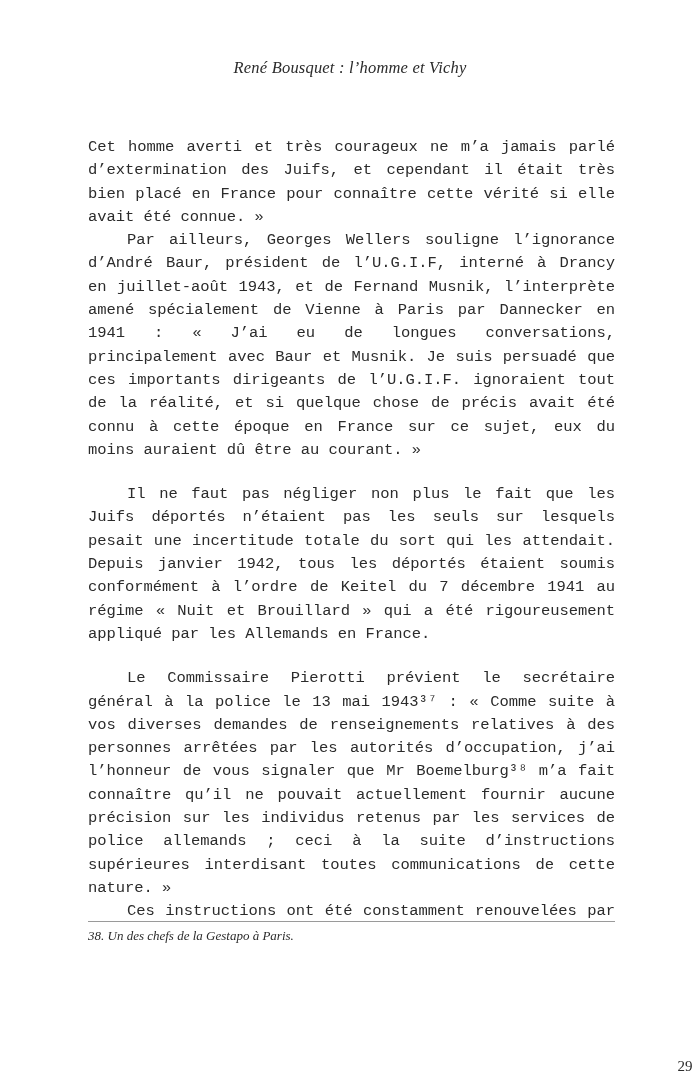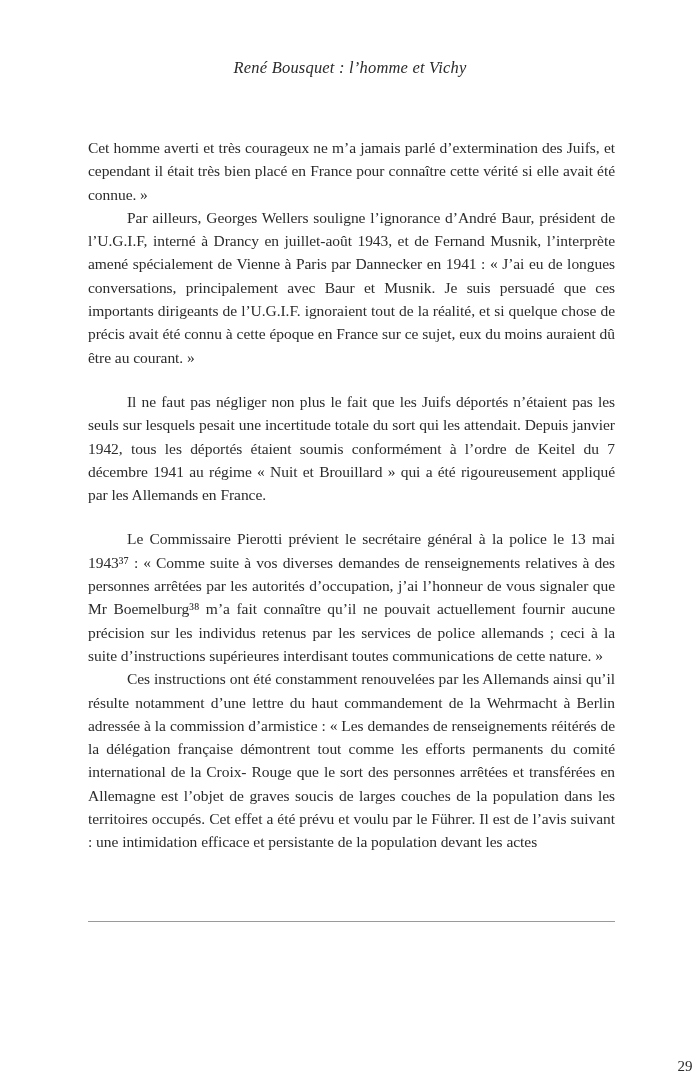--- a/index.html
+++ b/index.html
@@ -31,20 +31,21 @@
   .body-text{
     position:absolute;
     top:136px;left:88px;
     width:527px;
     height:790px;
     overflow:hidden;
     font-size:15.5px;
     line-height:23.3px;
     text-align:justify;
     letter-spacing:-0.05px;
+    font-family:Liberation Mono, monospace;
   }
   .para{margin:0;}
   .para.indent{text-indent:39px;}
   .para.gap{margin-top:21px;}
   .footnote-block{
     position:absolute;
     top:921px;left:88px;
     width:527px;
   }
   .footnote-rule{
@@ -78,18 +79,19 @@
       <p class="para">Cet homme averti et très courageux ne m’a jamais parlé d’extermination des Juifs, et cependant il était très bien placé en France pour connaître cette vérité si elle avait été connue. »</p>
       <p class="para indent">Par ailleurs, Georges Wellers souligne l’ignorance d’André Baur, président de l’U.G.I.F, interné à Drancy en juillet-août 1943, et de Fernand Musnik, l’interprète amené spécialement de Vienne à Paris par Dannecker en 1941 : « J’ai eu de longues conversations, principalement avec Baur et Musnik. Je suis persuadé que ces importants dirigeants de l’U.G.I.F. ignoraient tout de la réalité, et si quelque chose de précis avait été connu à cette époque en France sur ce sujet, eux du moins auraient dû être au courant. »</p>
       <p class="para indent gap">Il ne faut pas négliger non plus le fait que les Juifs déportés n’étaient pas les seuls sur lesquels pesait une incertitude totale du sort qui les attendait. Depuis janvier 1942, tous les déportés étaient soumis conformément à l’ordre de Keitel du 7 décembre 1941 au régime « Nuit et Brouillard » qui a été rigoureusement appliqué par les Allemands en France.</p>
       <p class="para indent gap">Le Commissaire Pierotti prévient le secrétaire général à la police le 13 mai 1943³⁷ : « Comme suite à vos diverses demandes de renseignements relatives à des personnes arrêtées par les autorités d’occupation, j’ai l’honneur de vous signaler que Mr Boemelburg³⁸ m’a fait connaître qu’il ne pouvait actuellement fournir aucune précision sur les individus retenus par les services de police allemands ; ceci à la suite d’instructions supérieures interdisant toutes communications de cette nature. »</p>
       <p class="para indent">Ces instructions ont été constamment renouvelées par les Allemands ainsi qu’il résulte notamment d’une lettre du haut commandement de la Wehrmacht à Berlin adressée à la commission d’armistice : « Les demandes de renseignements réitérés de la délégation française démontrent tout comme les efforts permanents du comité international de la Croix- Rouge que le sort des personnes arrêtées et transférées en Allemagne est l’objet de graves soucis de larges couches de la population dans les territoires occupés. Cet effet a été prévu et voulu par le Führer. Il est de l’avis suivant : une intimidation efficace et persistante de la population devant les actes</p>
     </div>
 
   <div class="footnote-block">
     <hr class="footnote-rule">
     <div id="footnotes">
+        <p class="footnote">38. Un des chefs de la Gestapo à Paris.</p>
       </div>
   </div>
 
   <div class="page-number">299</div>
 
 </div>
 
 </body></html>

